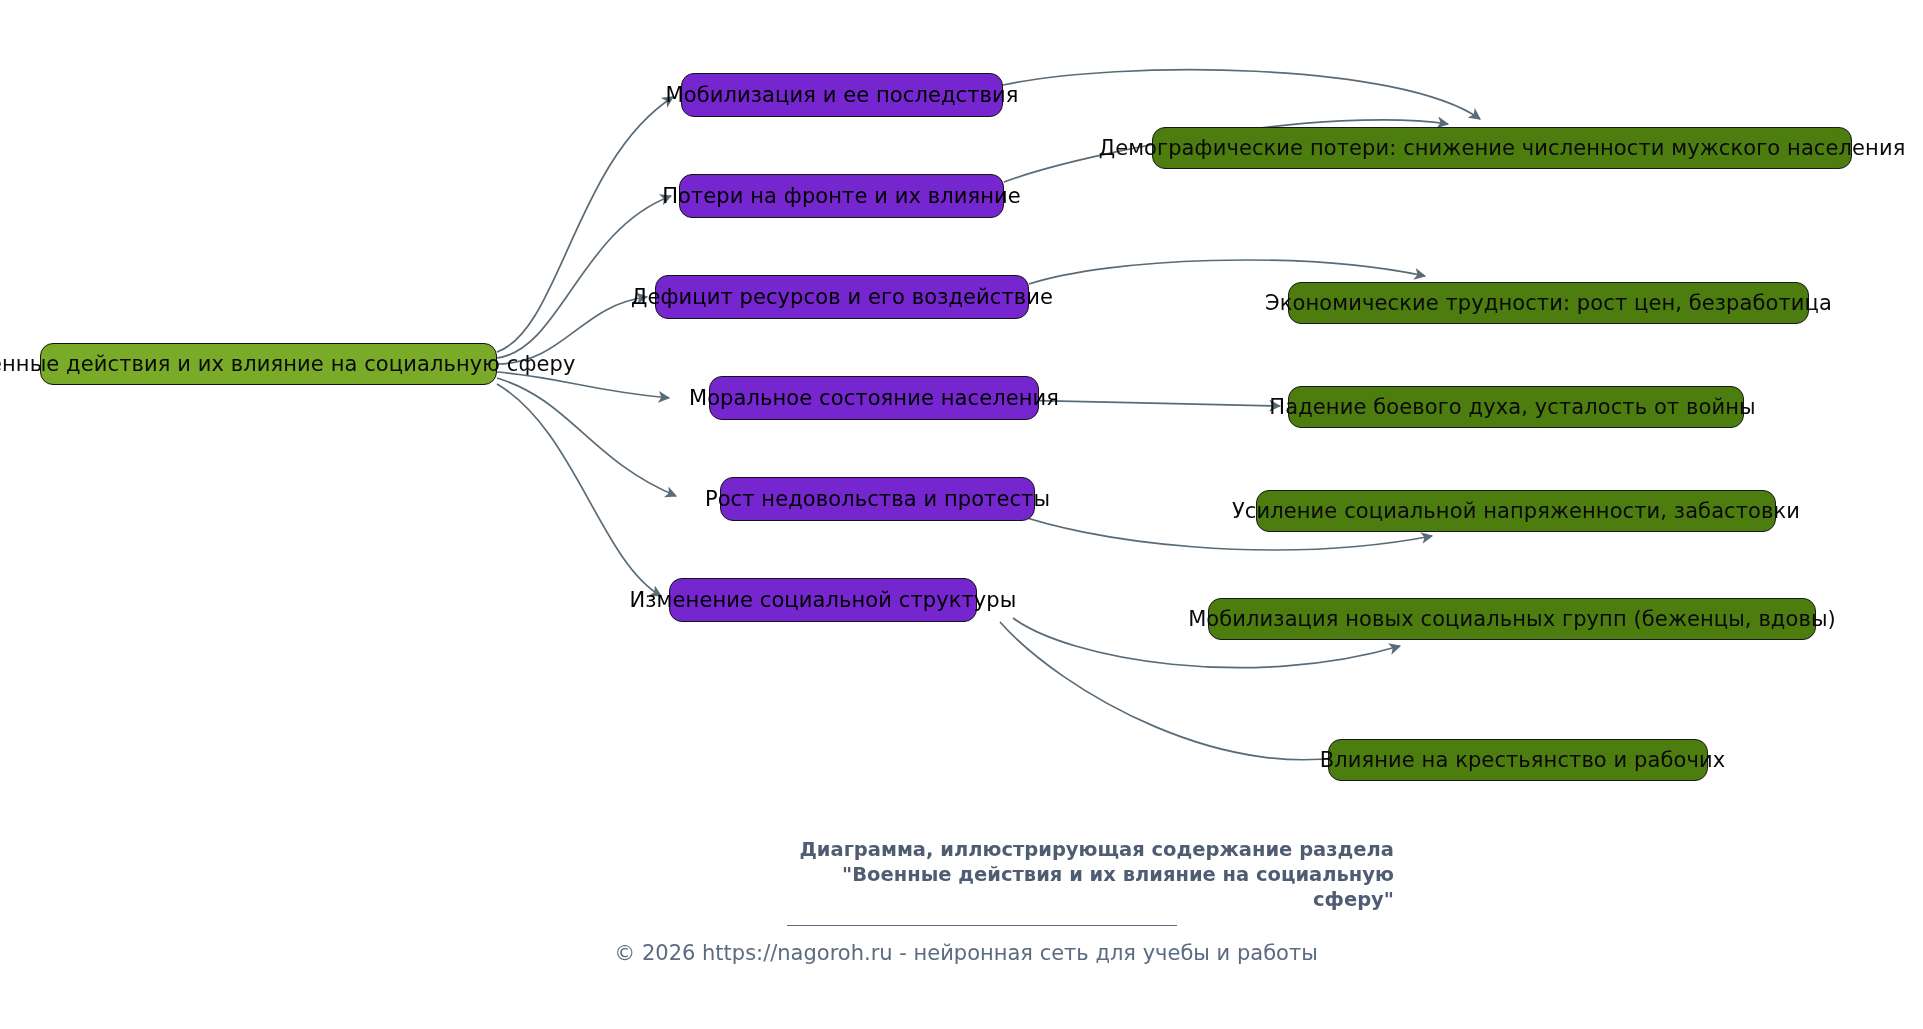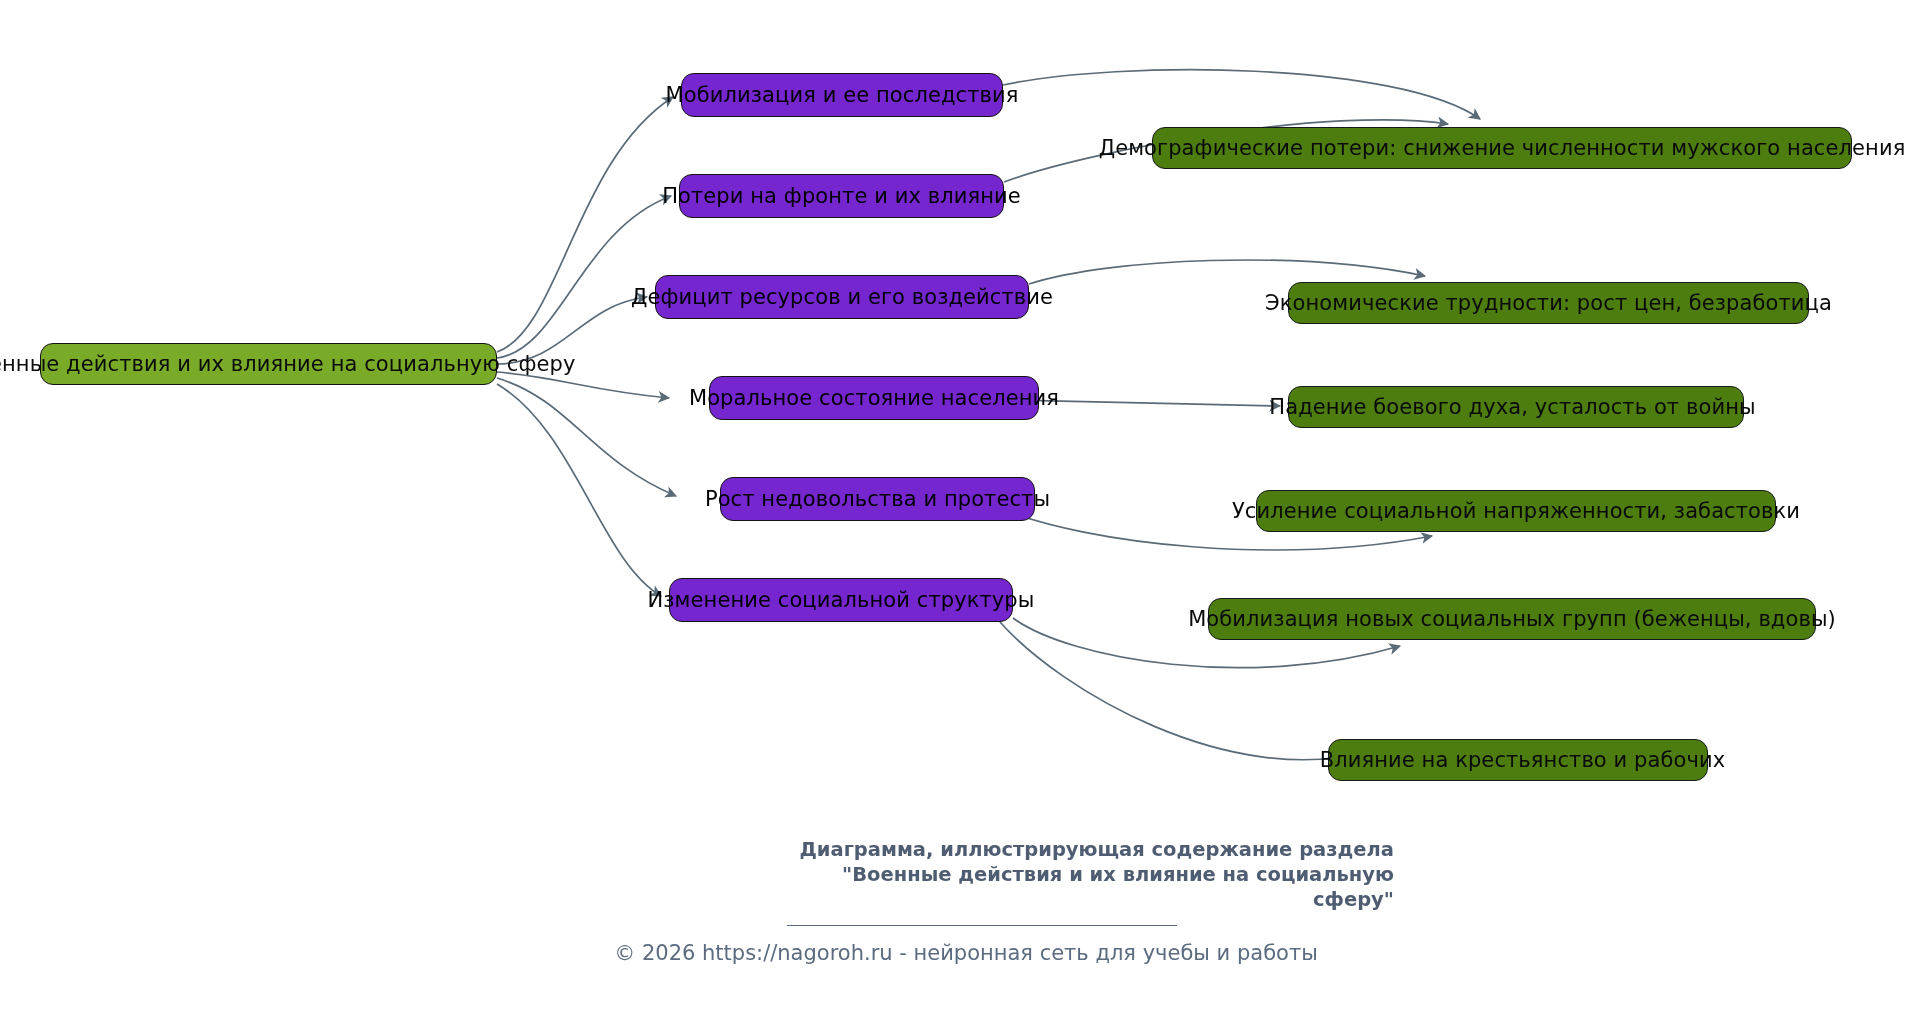--- a/index.html
+++ b/index.html
@@ -146,21 +146,21 @@
   </div>
 
   <div class="node node-branch" style="left:677px; top:376px; width:330px; height:44px;margin-left:32px;">
     <span>Моральное состояние населения</span>
   </div>
 
   <div class="node node-branch" style="left:684px; top:477px; width:315px; height:44px;margin-left:36px;">
     <span>Рост недовольства и протесты</span>
   </div>
 
-  <div class="node node-branch" style="left:669px; top:578px; width:344px; height:44px;">
+  <div class="node node-branch" style="left:669px; top:578px; width:308px; height:44px;">
     <span>Изменение социальной структуры</span>
   </div>
 
   <div class="node node-leaf" style="left:1152px; top:127px; width:700px; height:42px;">
     <span>Демографические потери: снижение численности мужского населения</span>
   </div>
 
   <div class="node node-leaf" style="left:1253px; top:282px; width:521px; height:42px;margin-left:35px;">
     <span>Экономические трудности: рост цен, безработица</span>
   </div>

